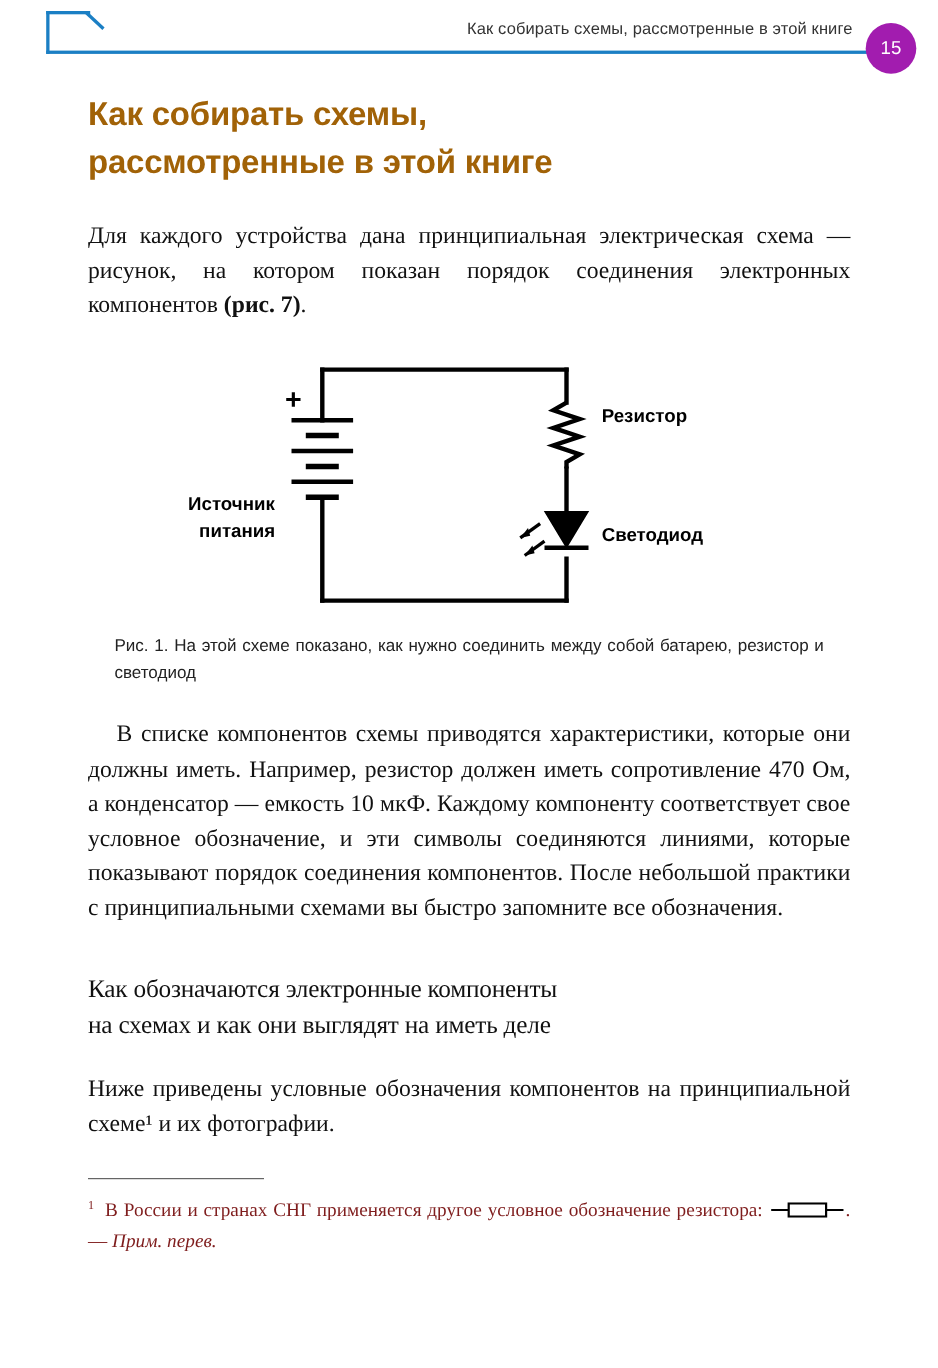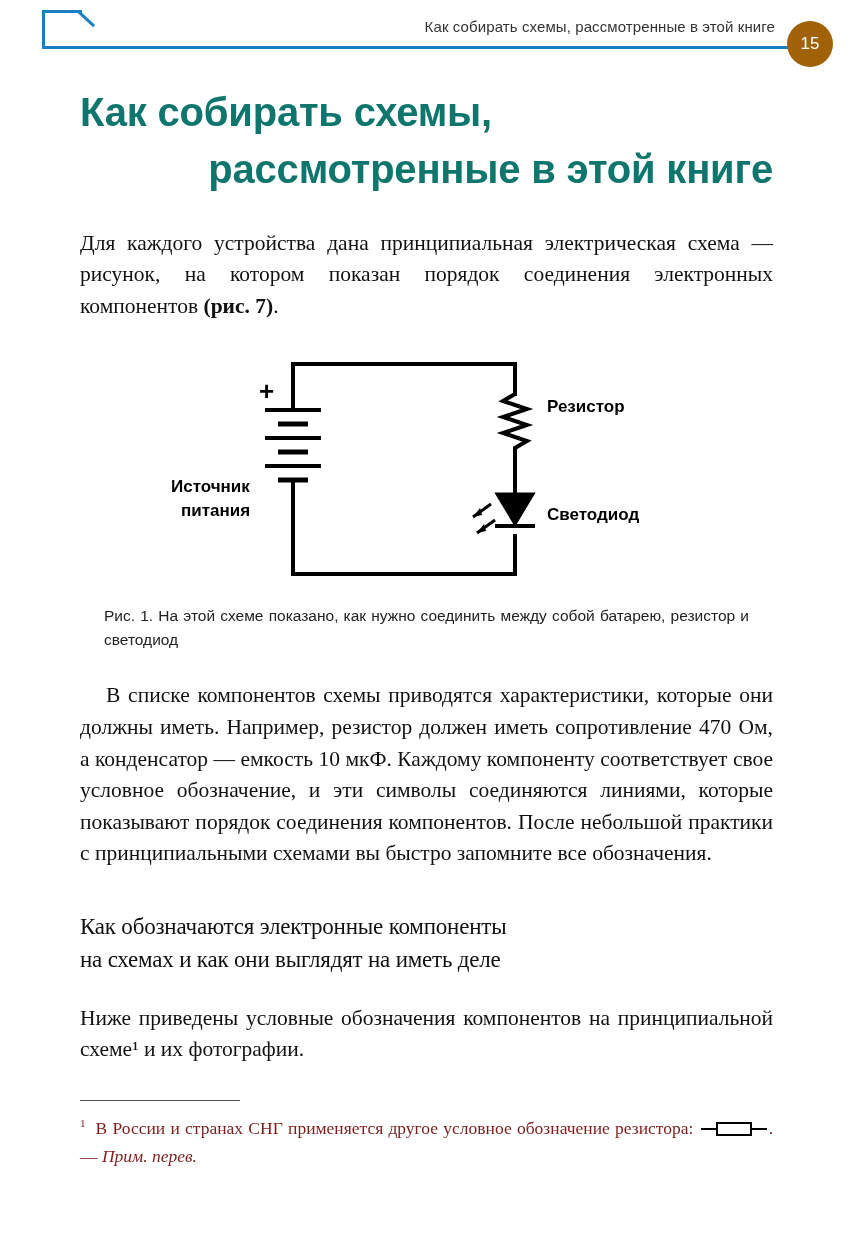--- a/index.html
+++ b/index.html
@@ -63,47 +63,47 @@
     letter-spacing: 0.1px;
     white-space: nowrap;
   }
   .page-number-badge {
     position: absolute;
     right: 20px;
     top: 21px;
     width: 46px;
     height: 46px;
     border-radius: 50%;
-    background: #a16207;
+    background: #a21caf;
     color: #ffffff;
     font-family: "Liberation Sans", sans-serif;
     font-size: 17px;
     display: flex;
     align-items: center;
     justify-content: center;
   }
 
   
   .content {
     position: absolute;
     left: 80px;
     top: 84px;
     width: 693px;
   }
 
   h1.chapter-title {
     margin: 0;
     font-family: "Liberation Sans", sans-serif;
-    font-size: 40px;
+    font-size: 30px;
     font-weight: bold;
-    color: #0f766e;
+    color: #a16207;
     line-height: 1.42;
     letter-spacing: -0.2px;
   }
-  h1.chapter-title .l2 { display: block; text-align: right; }
+  h1.chapter-title .l2 { display: block; }
 
   p.body-text {
     margin: 0;
     font-family: "Liberation Serif", serif;
     font-size: 21.5px;
     line-height: 1.47;
     text-align: justify;
     color: #111111;
   }
   p.intro { margin-top: 30px; }

